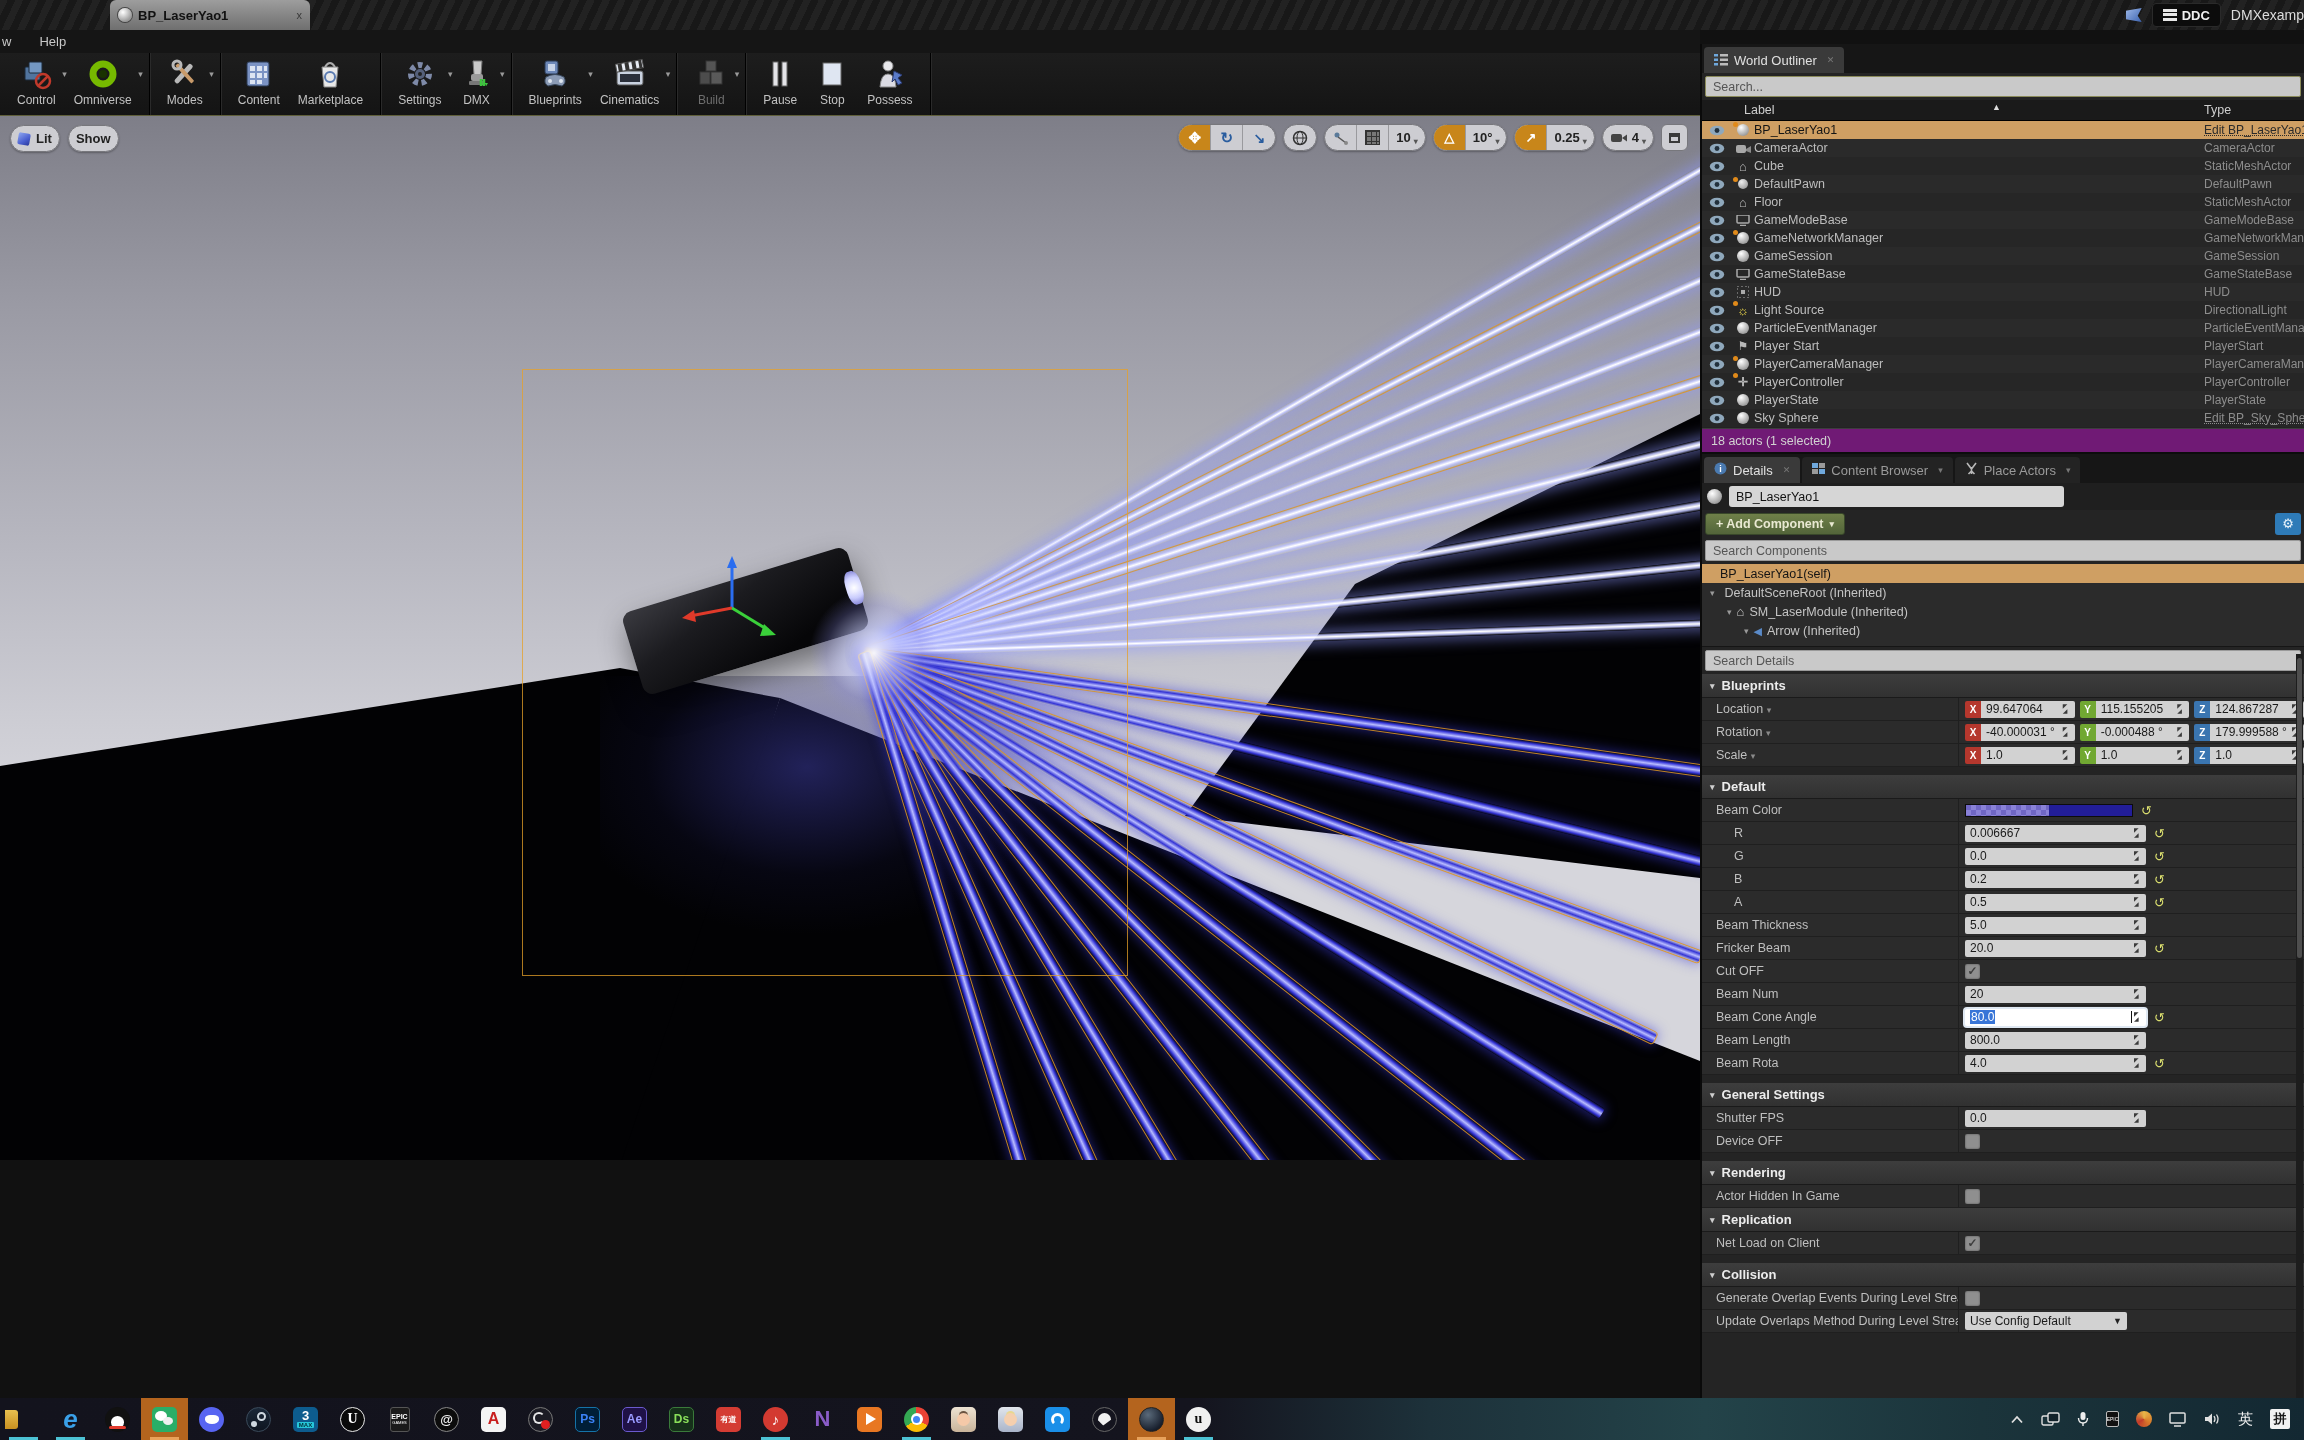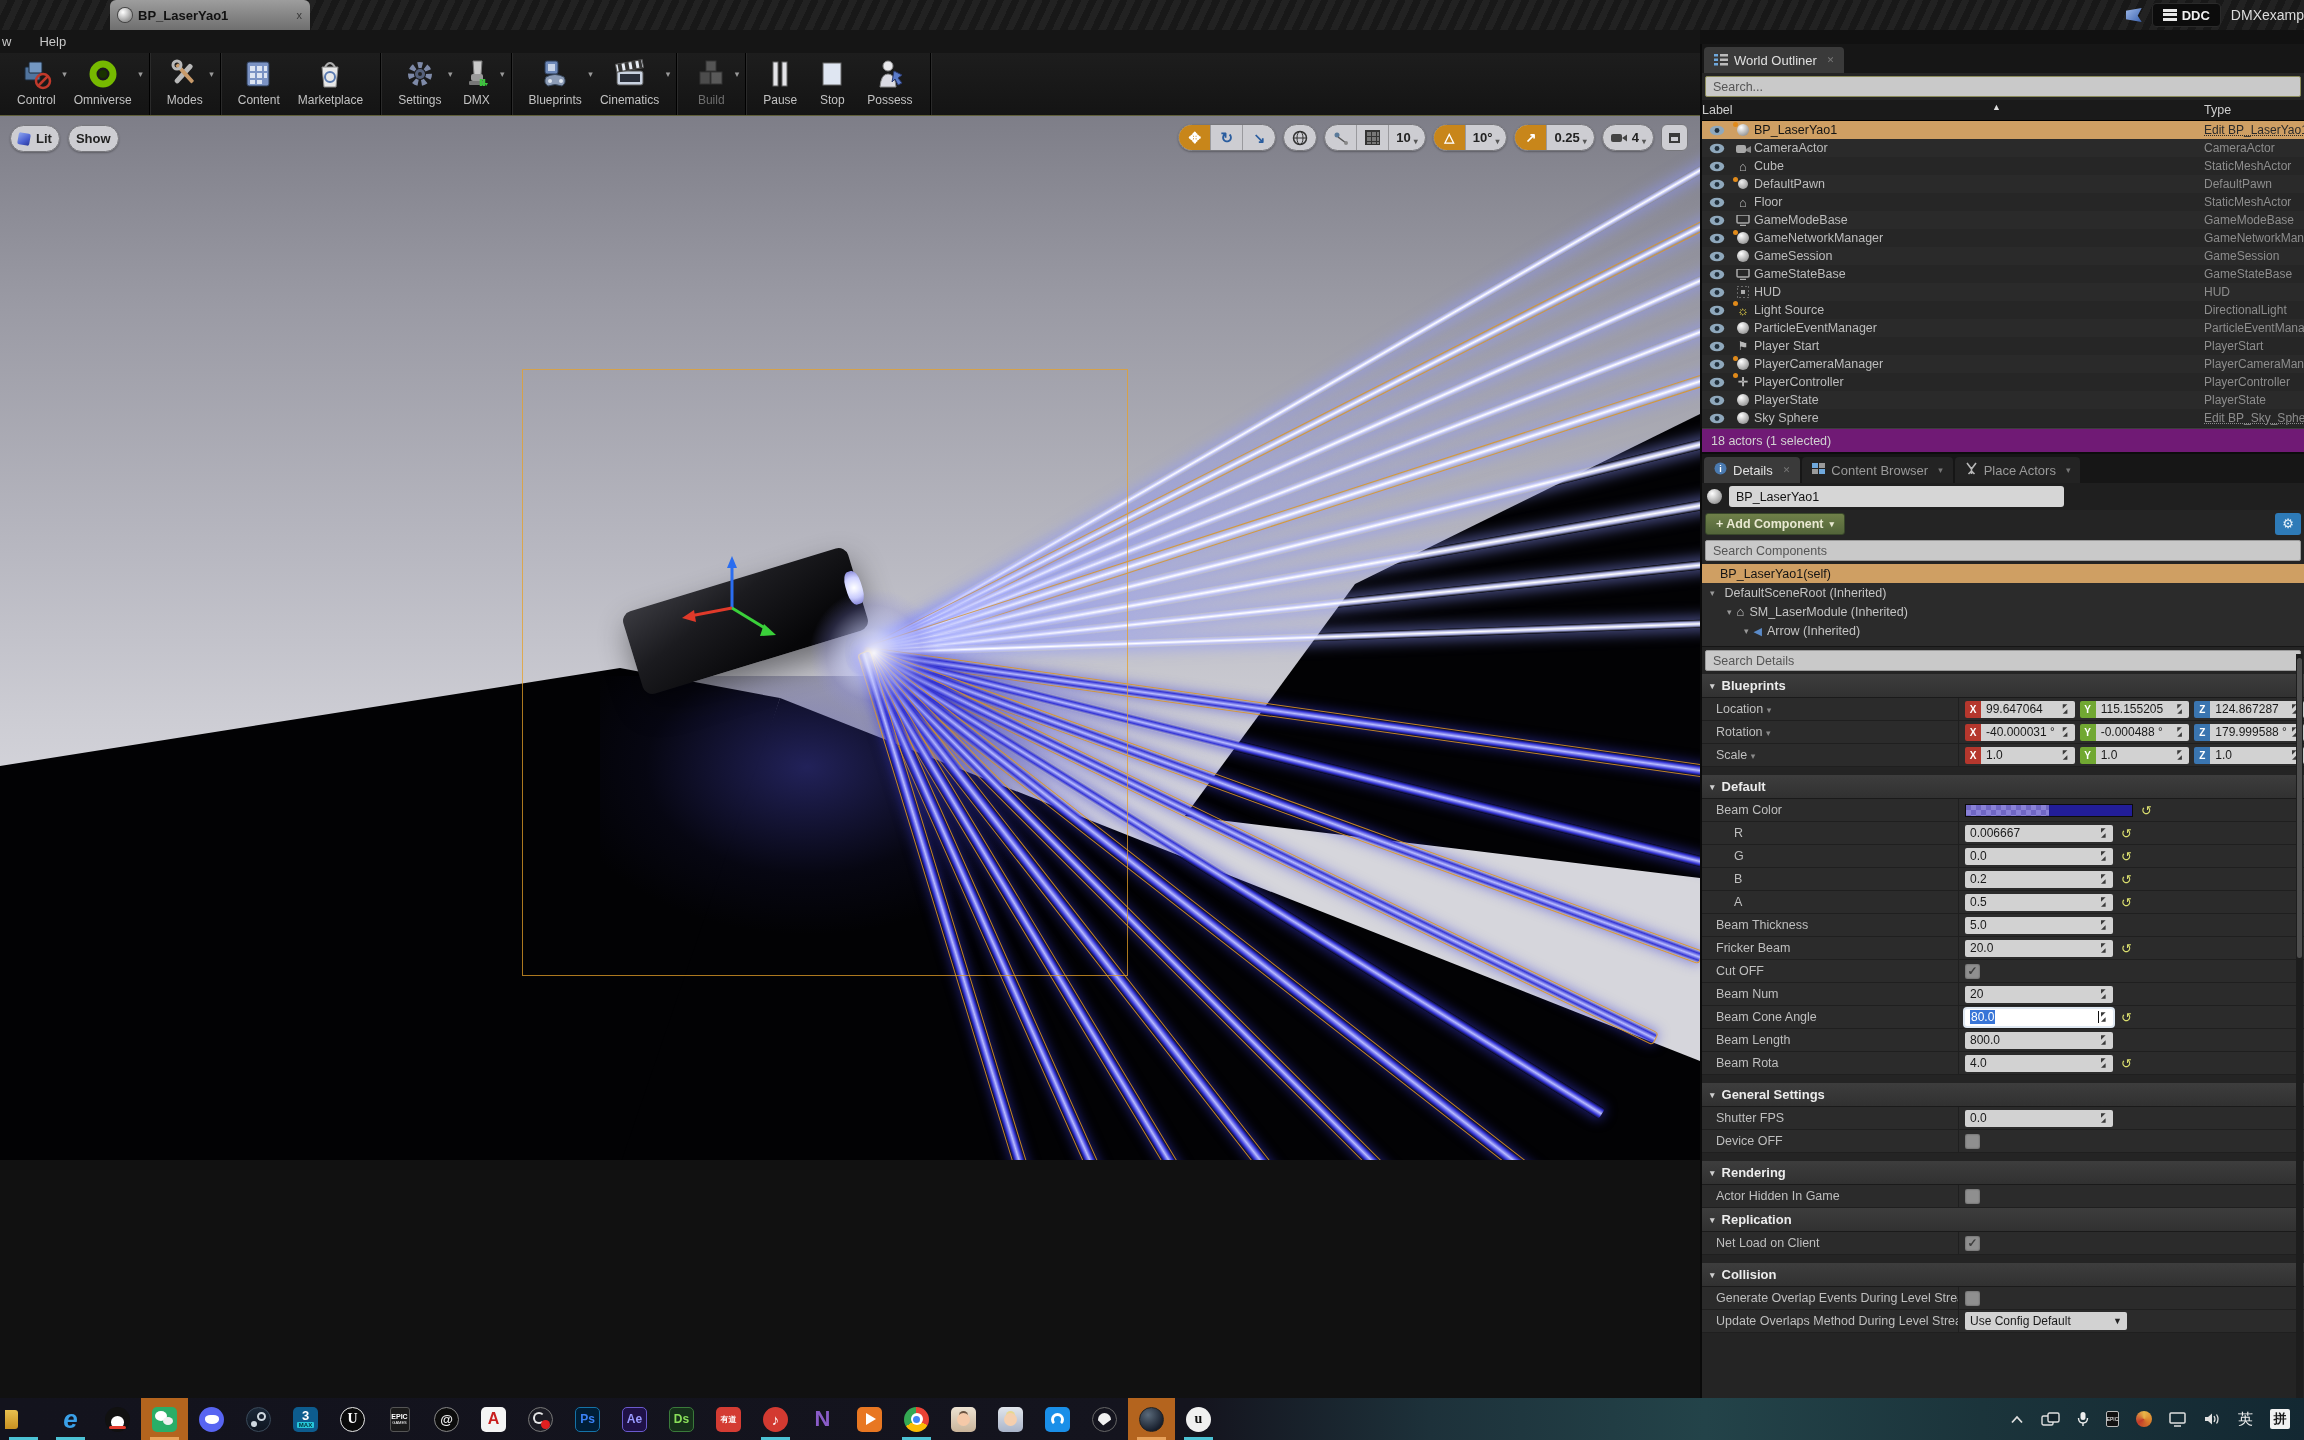--- a/index.html
+++ b/index.html
@@ -97,21 +97,21 @@
     background:#232323;color:#9a9a9a;font-size:13px;}
   .ptab.active{background:#3a3a3a;color:#e0e0e0;}
   .ptab .tx{font-size:9px;color:#777;margin-left:4px;}
 
   .searchbox{margin:3px 3px;height:21px;background:#c9c9c9;border-radius:2px;color:#555;
     font-size:12.5px;display:flex;align-items:center;padding:0 7px;border:1px solid #8a8a5a;}
   .searchbox.plain{border:1px solid #9a9a9a;}
 
   #out-header{display:flex;height:21px;background:#1a1a1a;border-bottom:1px solid #000;
     align-items:center;font-size:12.5px;color:#cfcfcf;position:relative;}
-  #out-header .h-label{flex:1;}
+  #out-header .h-label{padding-left:42px;flex:1;}
   #out-header .h-type{width:100px;}
   #out-header .sort{position:absolute;left:290px;top:2px;color:#ddd;font-size:9px;}
   #out-rows{height:307px;overflow:hidden;background:#232323;}
   .out-row{display:flex;align-items:center;height:18px;font-size:12.5px;color:#bdbdbd;background:#262626;}
   .out-row:nth-child(even){background:#2a2a2a;}
   .out-row.sel{background:#cf9f63;color:#141414;}
   .out-row .eye{width:30px;display:flex;justify-content:center;}
   .out-row .oic{width:22px;display:flex;justify-content:center;position:relative;font-size:12px;color:#b9b9b9;}
   .out-row.sel .oic{color:#333;}
   .out-row .olabel{flex:1;white-space:nowrap;overflow:hidden;}
@@ -145,21 +145,21 @@
   .prow{display:flex;align-items:center;height:23px;border-bottom:1px solid #1f1f1f;background:#2b2b2b;}
   .prow .plabel{width:256px;padding-left:14px;font-size:12.5px;color:#bfbfbf;white-space:nowrap;overflow:hidden;flex-shrink:0;}
   .prow .pval{flex:1;border-left:1px solid #1f1f1f;height:100%;display:flex;align-items:center;padding-left:6px;gap:5px;overflow:hidden;}
   .psection{height:24px;background:linear-gradient(#3d3d3d,#313131);border-bottom:1px solid #1a1a1a;
     display:flex;align-items:center;padding-left:8px;gap:7px;color:#ececec;font-size:13px;font-weight:bold;}
   .psection .tri{font-size:9px;color:#cfcfcf;}
   .pgap{height:8px;background:#242424;}
   .nfield{position:relative;height:17px;background:#d2d2d2;border-radius:2px;color:#1a1a1a;font-size:12px;
     display:flex;align-items:center;padding:0 14px 0 5px;white-space:nowrap;}
   .nfield .spin{position:absolute;right:3px;top:3px;width:9px;height:11px;font-size:6px;color:#3a3a3a;line-height:5px;}
-  .nfield.w{width:148px;}
+  .nfield.w{width:181px;}
   .nfield.focused{background:#fff;box-shadow:0 0 0 2px #dfe8f2, 0 0 0 1px #8aa;justify-content:space-between;}
   .nfield .selhl{background:#3875d7;color:#fff;padding:0 1px;}
   .caret-line{display:inline-block;width:1px;height:12px;background:#111;margin-left:1px;}
   .axis{width:16px;height:17px;border-radius:2px 0 0 2px;color:#fff;font-size:10px;font-weight:bold;
     display:flex;align-items:center;justify-content:center;flex-shrink:0;}
   .axis.X{background:#b5372d;} .axis.Y{background:#71a832;} .axis.Z{background:#3a75b0;}
   .xyz-item{display:flex;align-items:center;flex:1;min-width:0;}
   .xyz-item .nfield{flex:1;border-radius:0 2px 2px 0;min-width:0;}
   .reset{color:#d9dd6e;font-size:13px;margin-left:3px;}
   .chk{width:15px;height:15px;border-radius:2px;background:#8f8f8f;display:flex;align-items:center;justify-content:center;

